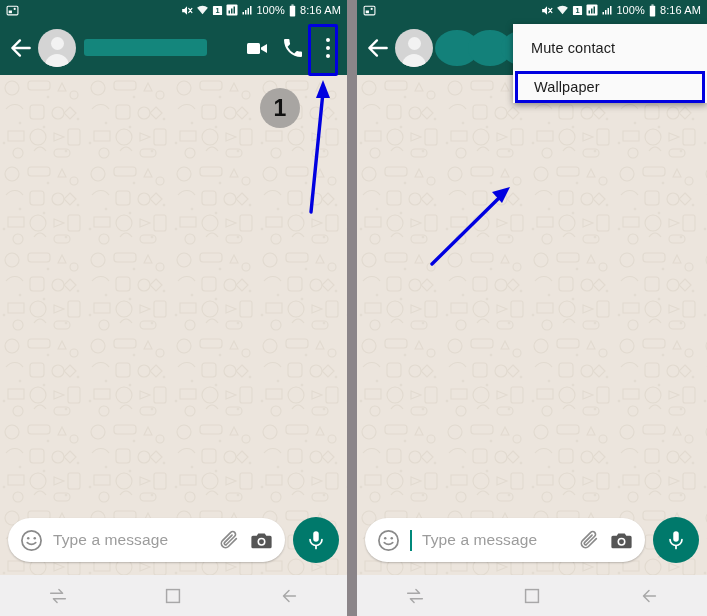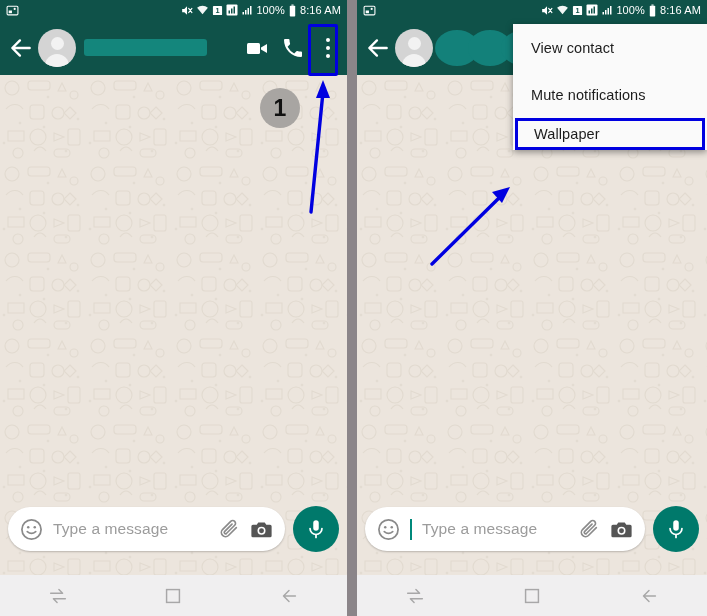--- a/index.html
+++ b/index.html
@@ -93,21 +93,21 @@
 
   
   .chat {
     position:relative; flex:1; background:#ece5dd;
     overflow:hidden;
   }
   .doodles { position:absolute; inset:0; opacity:.5; }
 
   
   .inputzone {
-    position:absolute; left:0; right:0; bottom:57px;
+    position:absolute; left:0; right:0; bottom:46px;
     height:60px; display:flex; align-items:center;
     padding:0 8px; gap:8px;
   }
   .inputbox {
     flex:1; height:44px; background:#ffffff; border-radius:24px;
     display:flex; align-items:center; padding:0 12px; gap:10px;
     box-shadow:0 1px 2px rgba(0,0,0,.22);
   }
   .smiley { width:23px; height:23px; flex:0 0 23px; }
   .caret {
@@ -429,24 +429,21 @@
           <rect x="5" y="5" width="14" height="14" fill="none" stroke="#6e6e6e" stroke-width="1.6"></rect>
         </svg>
         <svg class="nav-ico" viewBox="0 0 24 24">
           <path d="M19 12H6M12 6l-6 6 6 6" fill="none" stroke="#6e6e6e" stroke-width="1.6" stroke-linecap="round" stroke-linejoin="round"></path>
         </svg>
       </div>
     </div>
 
     <div class="menu">
       <div class="menu-item">
-        <span>View contact</span>
-      </div>
-      <div class="menu-item">
-        <span>Mute notifications</span>
+        <span>Mute contact</span>
       </div>
       <div class="menu-item highlight">
         <span>Wallpaper</span>
       </div>
     </div>
 
     <svg class="anno-svg" viewBox="0 0 350 616">
       <path d="M75 264 L144 196" stroke="#0000e0" stroke-width="3.4" fill="none" stroke-linecap="round"></path>
       <path d="M153 187 L135 192 L145 203 Z" fill="#0000e0"></path>
     </svg>

